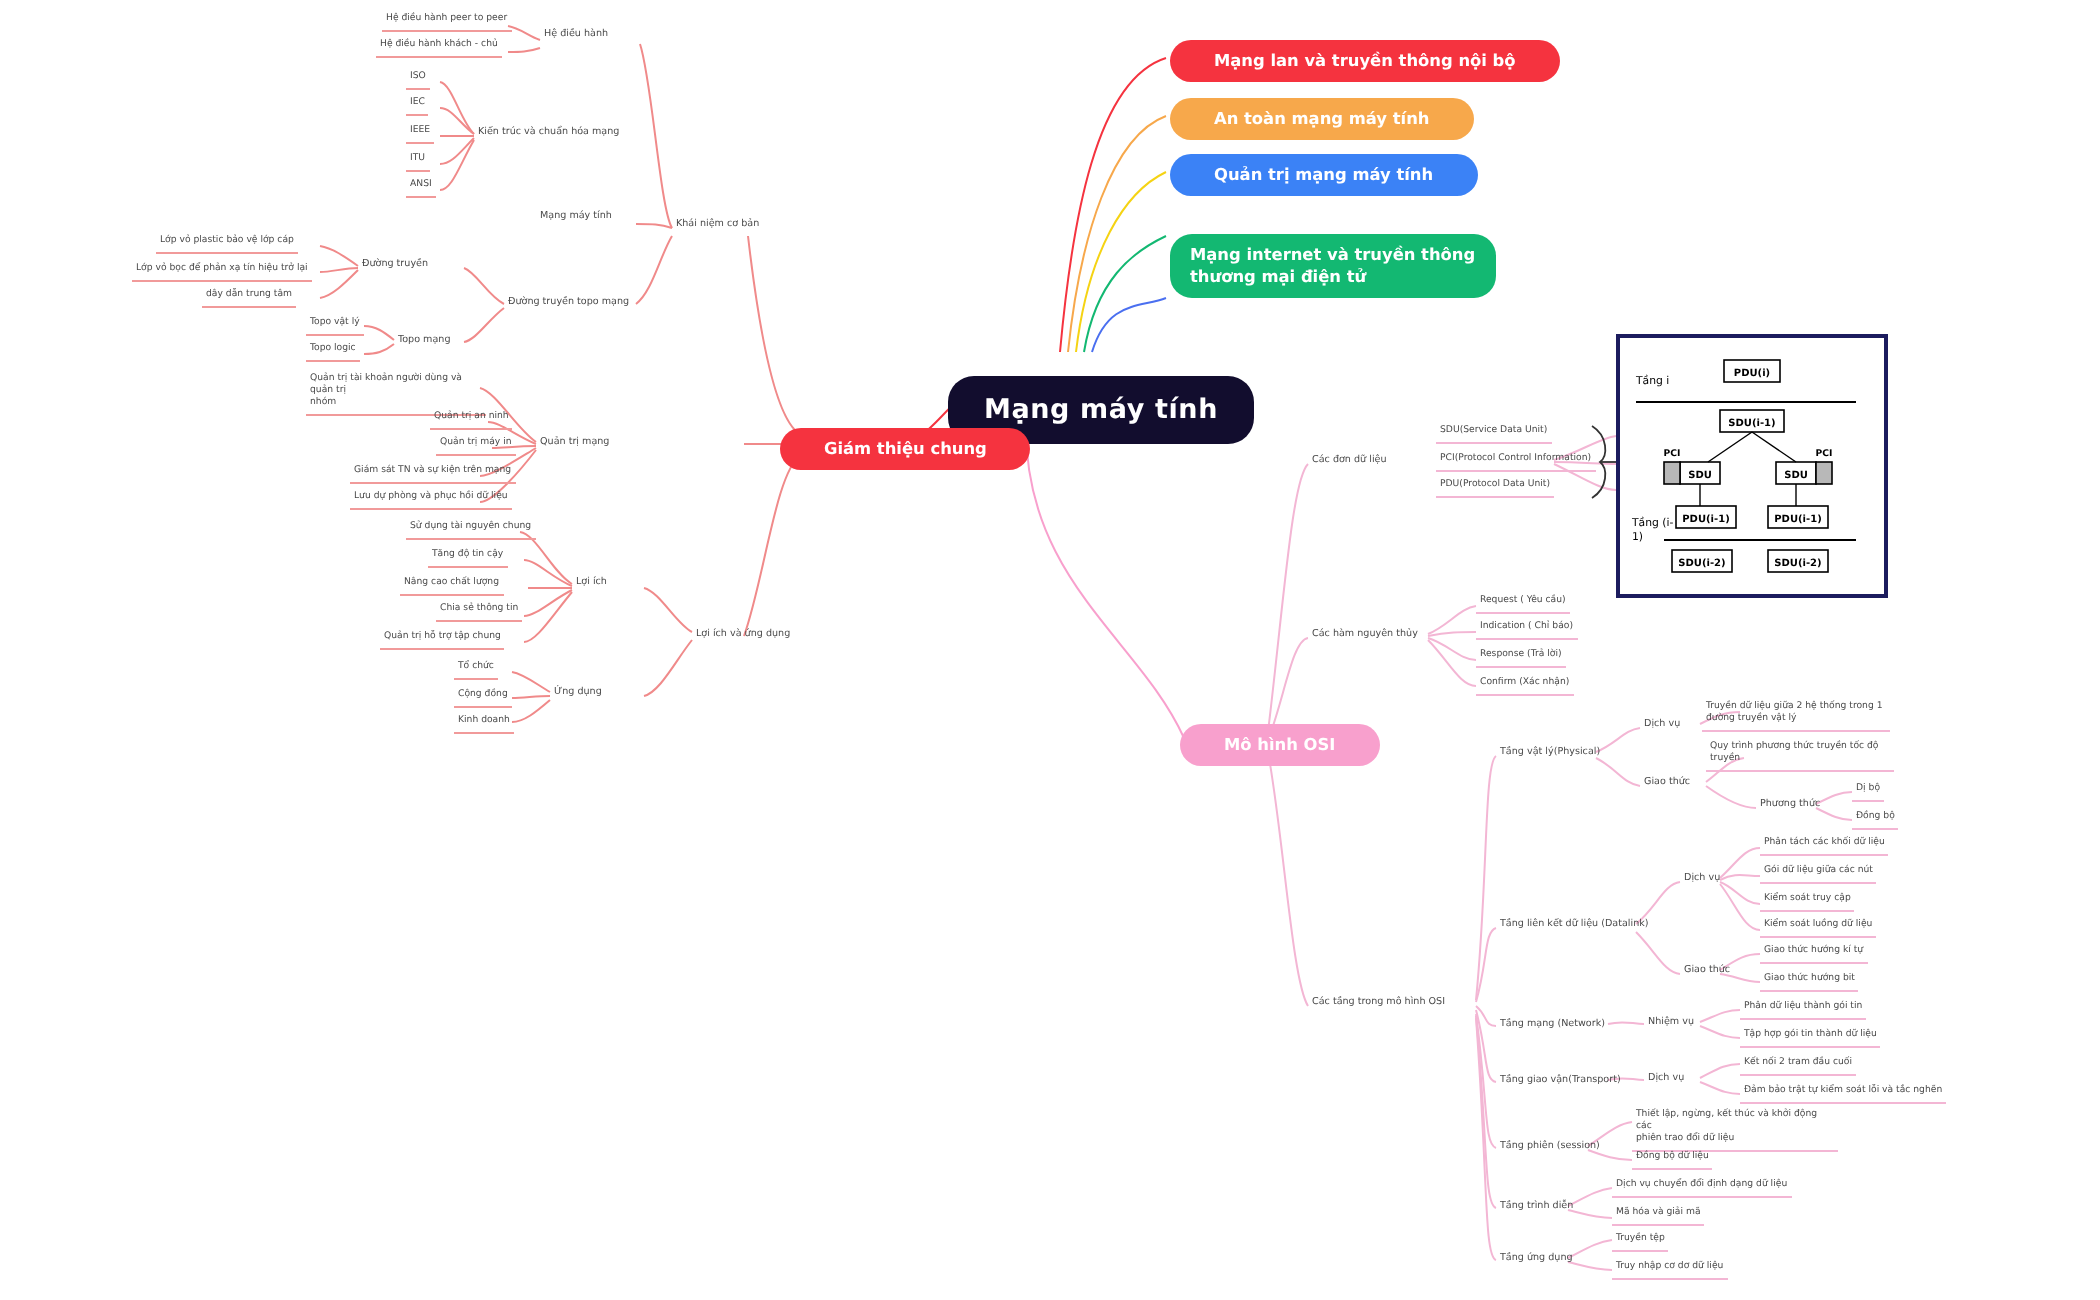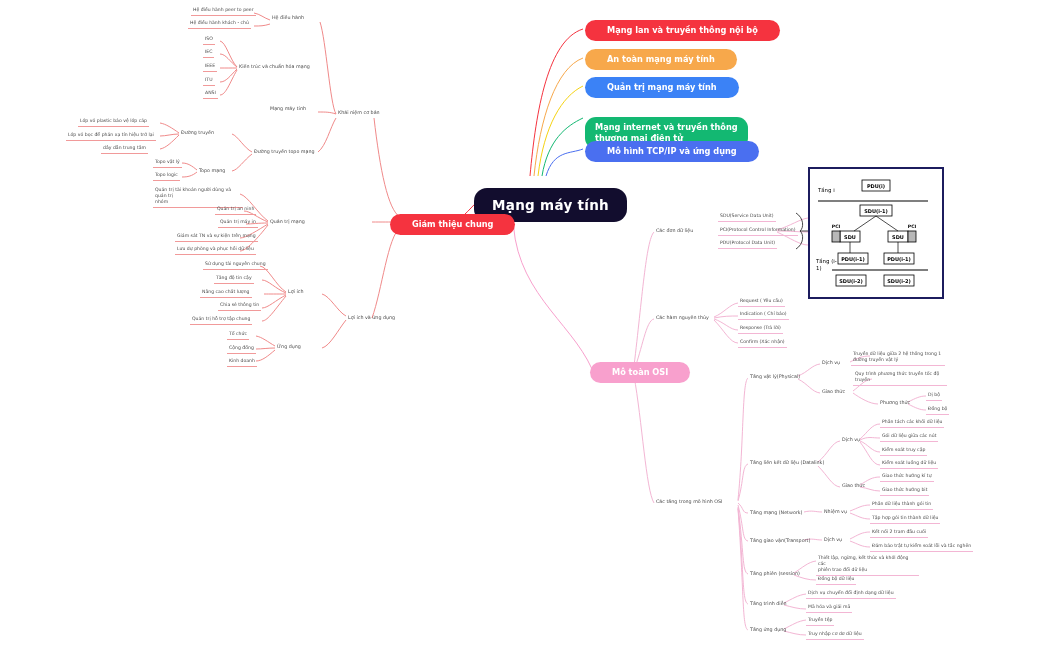--- a/index.html
+++ b/index.html
@@ -154,23 +154,22 @@
     </g>
   </svg>
 
   <div class="node root" style="left:474px;top:188px;">Mạng máy tính</div>
 
   <div class="node pill" style="left:585px;top:20px;background:#f5333f;">Mạng lan và truyền thông nội bộ</div>
   <div class="node pill" style="left:585px;top:49px;background:#f7a84b;text-align:right;">An toàn mạng máy tính</div>
   <div class="node pill" style="left:585px;top:77px;background:#3b82f6;">Quản trị mạng máy tính</div>
   <div class="node pill two" style="left:585px;top:105px;background:#13b872;margin-top:12px;">Mạng internet và truyền thông
 thương mại điện tử</div>
-  <div class="node pill" style="left:585px;top:141px;background:#4a6ff0;">Mô hình TCP/IP và ứng dụng</div>
   <div class="node pill" style="left:390px;top:214px;background:#f5333f;">Giám thiệu chung</div>
-  <div class="node pill" style="left:590px;top:362px;background:#f8a0cd;">Mô toàn OSI</div>
+  <div class="node pill" style="left:590px;top:362px;background:#f8a0cd;">Mô hình OSI</div>
 
   <div class="node mid" style="left:336px;top:109px;">Khái niệm cơ bản</div>
 
   <div class="node mid" style="left:270px;top:14px;">Hệ điều hành</div>
   <div class="node leaf" style="left:191px;top:6px;">Hệ điều hành peer to peer</div>
   <div class="node leaf" style="left:188px;top:19px;">Hệ điều hành khách - chủ</div>
 
   <div class="node mid" style="left:237px;top:63px;">Kiến trúc và chuẩn hóa mạng</div>
   <div class="node leaf" style="left:203px;top:35px;">ISO</div>
   <div class="node leaf" style="left:203px;top:48px;">IEC</div>

